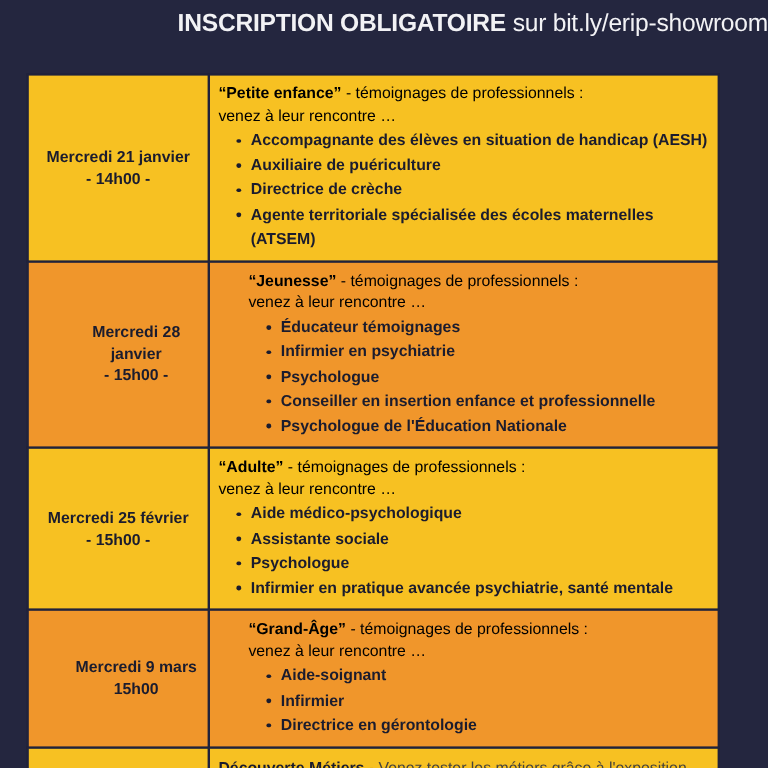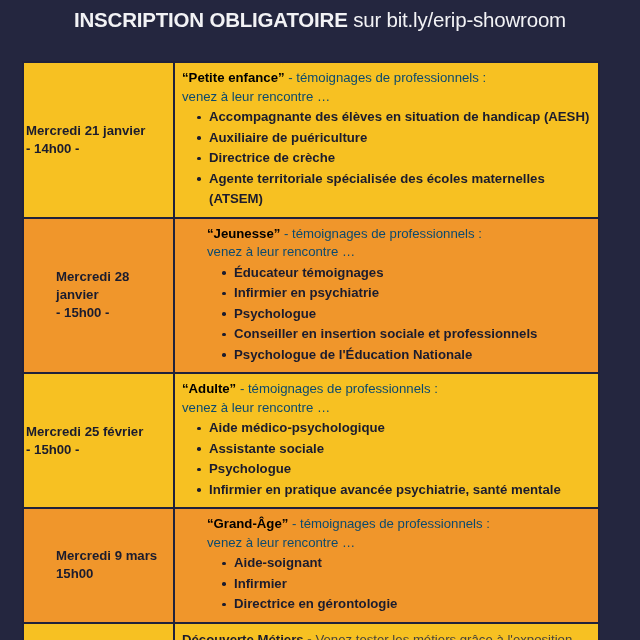--- a/index.html
+++ b/index.html
@@ -12,21 +12,21 @@
     background: #24263f;
     font-family: "Liberation Sans", sans-serif;
     overflow: hidden;
     position: relative;
   }
 
   
   .header {
     width: 640px;
     padding-top: 7px;
-    text-align: center;
+    text-align: right;
     color: #f2f2f5;
     font-size: 20.5px;
     line-height: 25px;
     letter-spacing: -0.2px;
   }
   .header .line {
     display: block;
     white-space: nowrap;
   }
   .header .strong {
@@ -49,21 +49,21 @@
     table-layout: fixed;
     border: 2px solid #20223b;
   }
   table.schedule td {
     border: 2px solid #20223b;
     vertical-align: middle;
     color: #1b1c2e;
   }
   td.when {
     width: 145px;
-    text-align: left;
+    text-align: center;
     font-weight: bold;
     font-size: 13.2px;
     line-height: 18px;
     padding: 4px 2px;
   }
   td.what {
     padding: 6px 6px 7px 7px;
     vertical-align: top;
   }
   .row-yellow td { background: #f7c122; }
@@ -73,21 +73,21 @@
     font-size: 13.2px;
     line-height: 18.5px;
     color: #3c3b38;
     margin: 0;
   }
   .lead .tag {
     font-weight: bold;
     color: #000000;
   }
   .lead .dim {
-    color: #0c4a6e;
+    color: #000000;
   }
   ul.jobs {
     margin: 1px 0 0 0;
     padding-left: 27px;
     list-style: none;
   }
   ul.jobs li {
     position: relative;
     font-weight: bold;
     font-size: 13.2px;
@@ -158,21 +158,21 @@
         <td class="when">
           <div>Mercredi 28 janvier</div>
           <div>- 15h00 -</div>
         </td>
         <td class="what">
           <p class="lead"><span class="tag">“Jeunesse”</span><span class="dim"> - témoignages de professionnels :</span><br><span class="dim">venez à leur rencontre …</span></p>
           <ul class="jobs">
             <li>Éducateur témoignages</li>
             <li>Infirmier en psychiatrie</li>
             <li>Psychologue</li>
-            <li>Conseiller en insertion sociale et professionnels</li>
+            <li>Conseiller en insertion enfance et professionnelle</li>
             <li>Psychologue de l'Éducation Nationale</li>
           </ul>
         </td>
       </tr>
 
       <tr class="row-yellow">
         <td class="when">
           <div>Mercredi 25 février</div>
           <div>- 15h00 -</div>
         </td>

